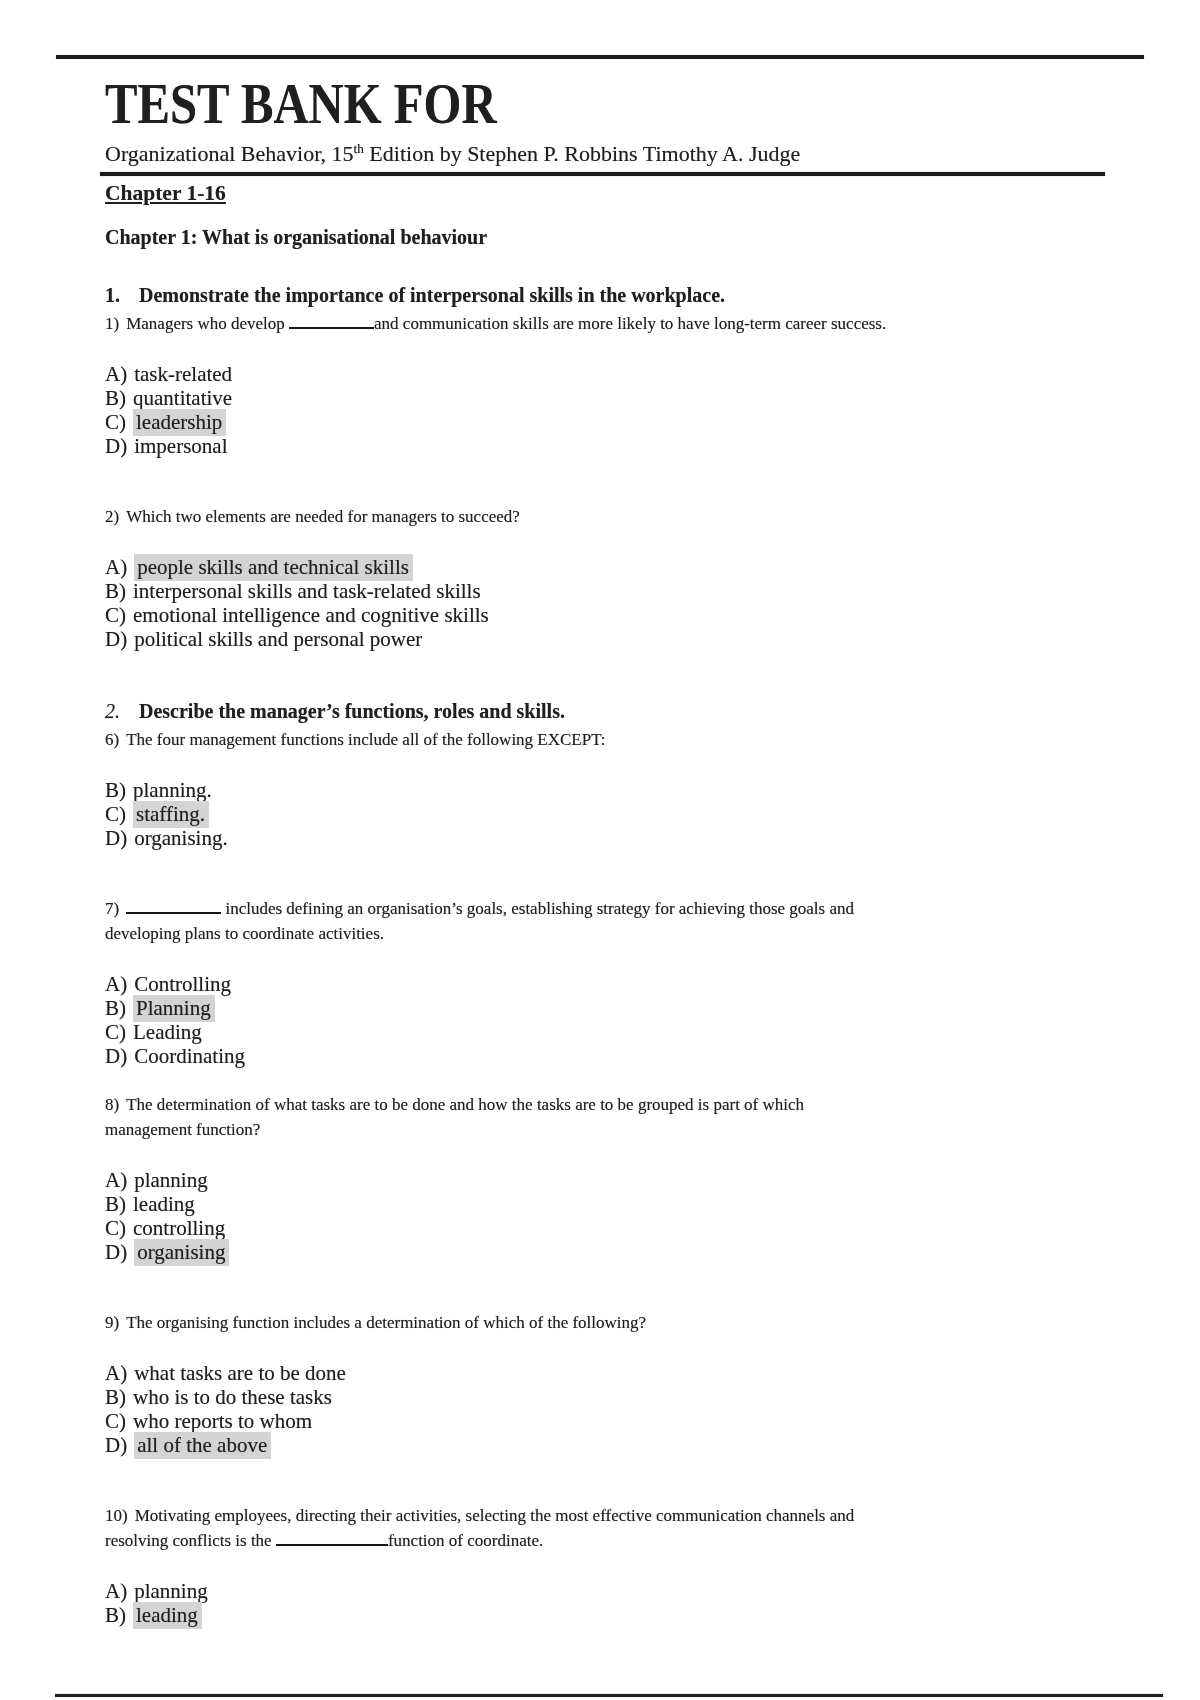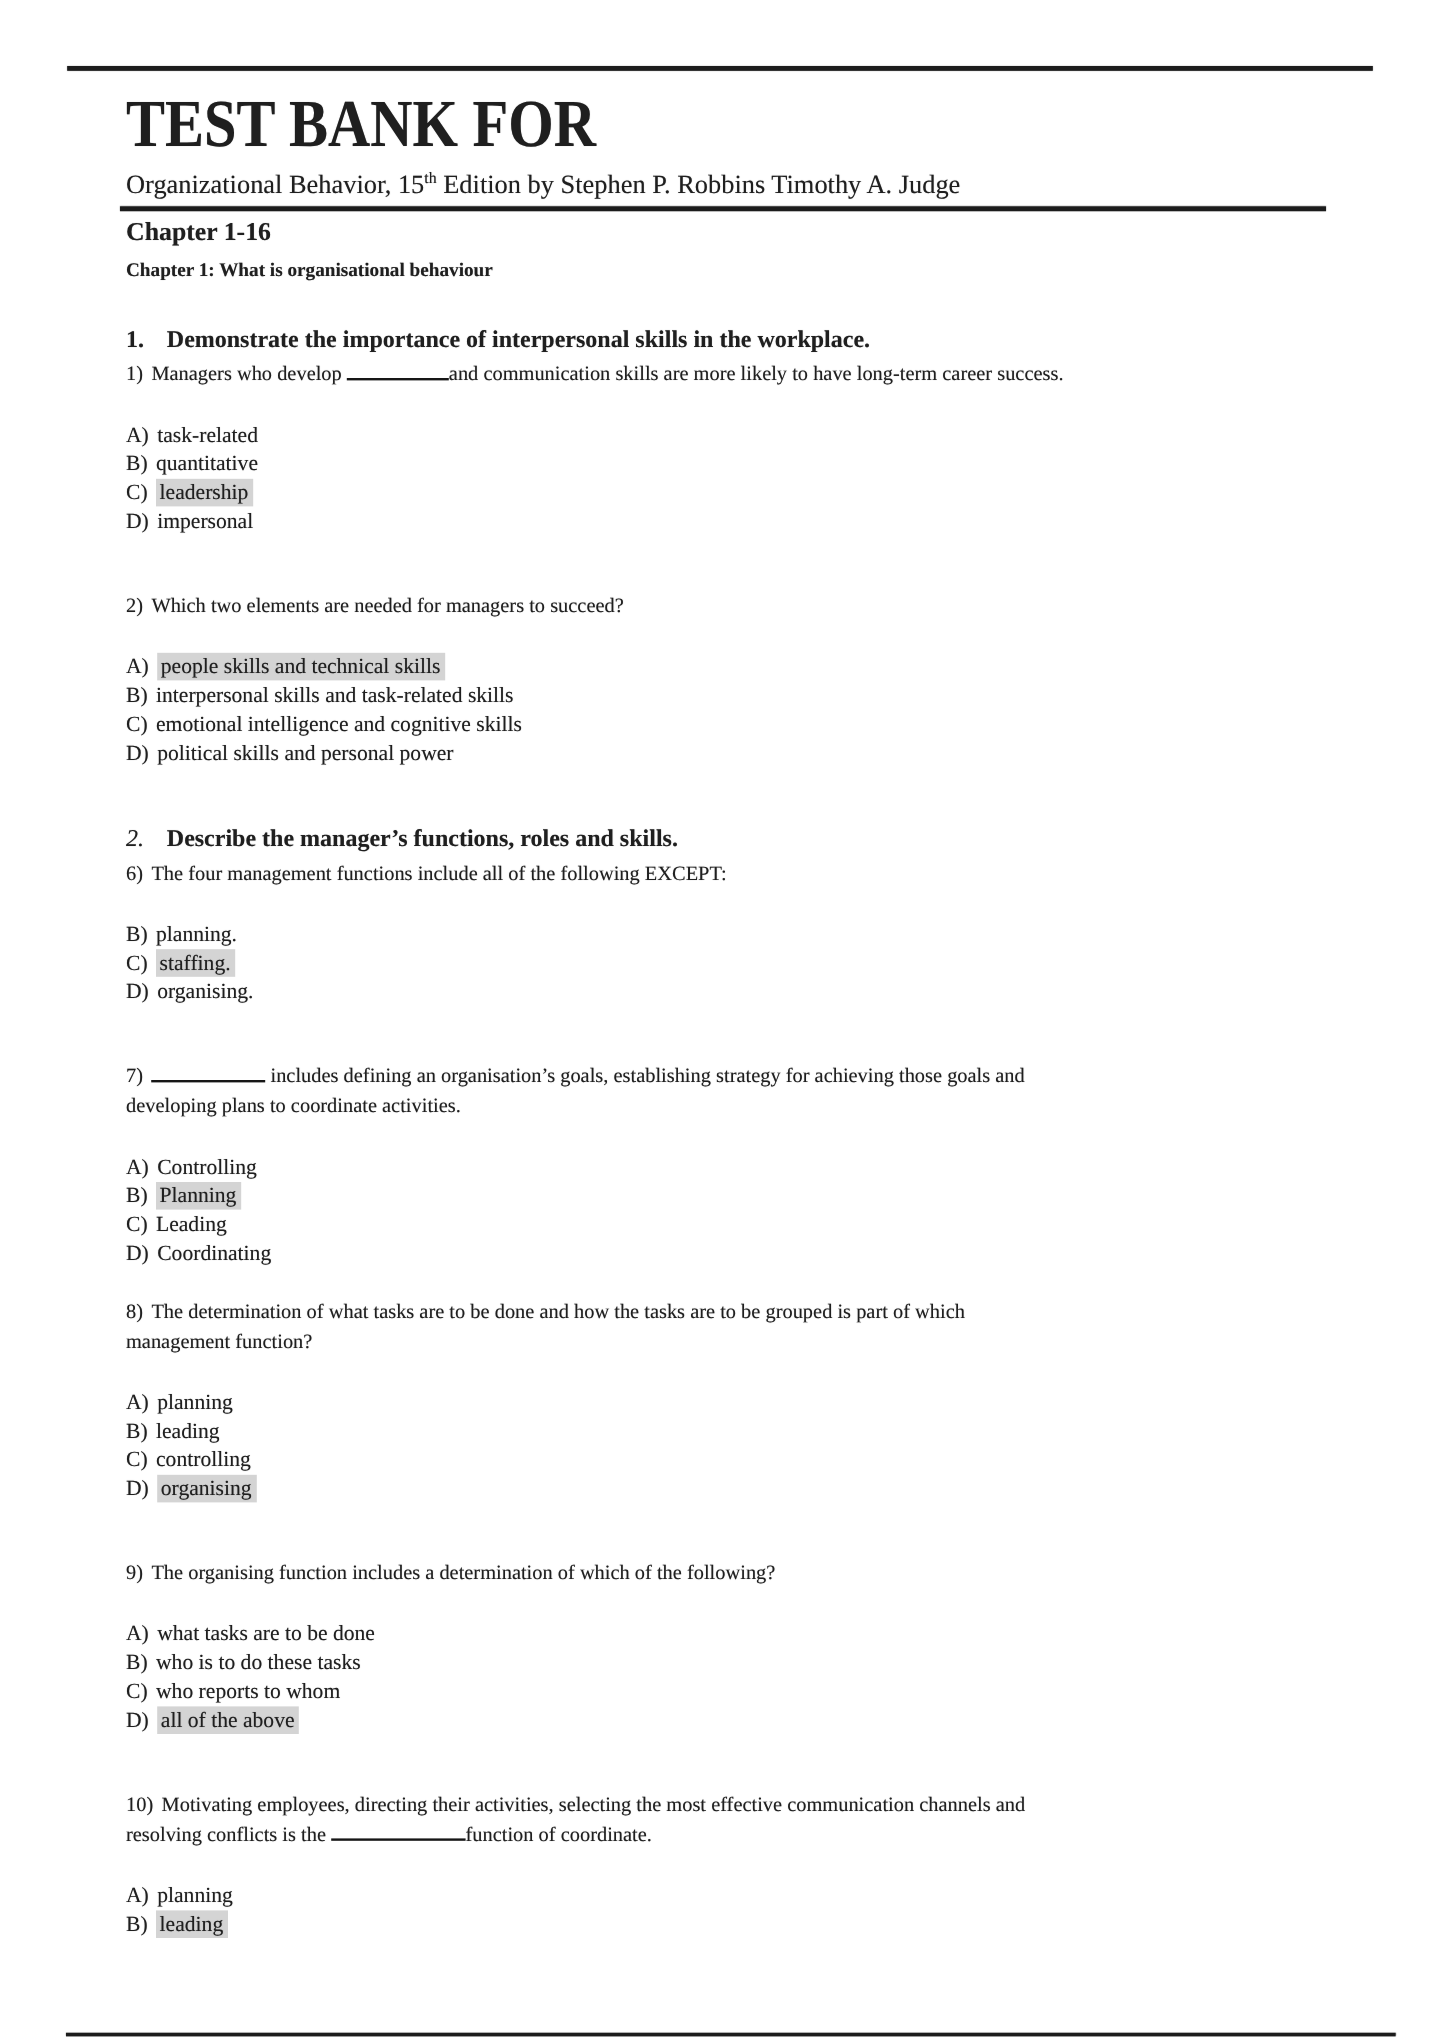--- a/index.html
+++ b/index.html
@@ -54,24 +54,25 @@
   .subtitle sup {
     font-size: 0.6em;
     vertical-align: super;
     line-height: 0;
   }
   .chapter-range {
     margin-top: 16px;
     font-size: 21.5px;
     line-height: 22px;
     font-weight: 700;
+    text-decoration: underline;
   }
   .chapter-title {
-    margin-top: 10px;
-    font-size: 16px;
+    margin-top: 22px;
+    font-size: 20px;
     line-height: 23px;
     font-weight: 700;
   }
   .section { margin-top: 48px; }
   .sections .section:first-child { margin-top: 34px; }
   .section-heading {
     font-size: 20px;
     line-height: 24px;
     font-weight: 700;
   }
@@ -90,21 +91,21 @@
     white-space: pre-wrap;
   }
   .qnum { margin-right: 7px; }
   .blank {
     display: inline-block;
     height: 0.85em;
     border-bottom: 2.5px solid #161616;
   }
   .options { margin-top: 26px; }
   .option-row {
-    font-size: 18px;
+    font-size: 21px;
     line-height: 24px;
   }
   .opt-label { margin-right: 7px; }
   .opt-text.hl { padding: 1px 4px 2px 3px; }
 </style>
 </head>
 <body>
 
 <div class="page">
   <div class="rule rule-top"></div>

